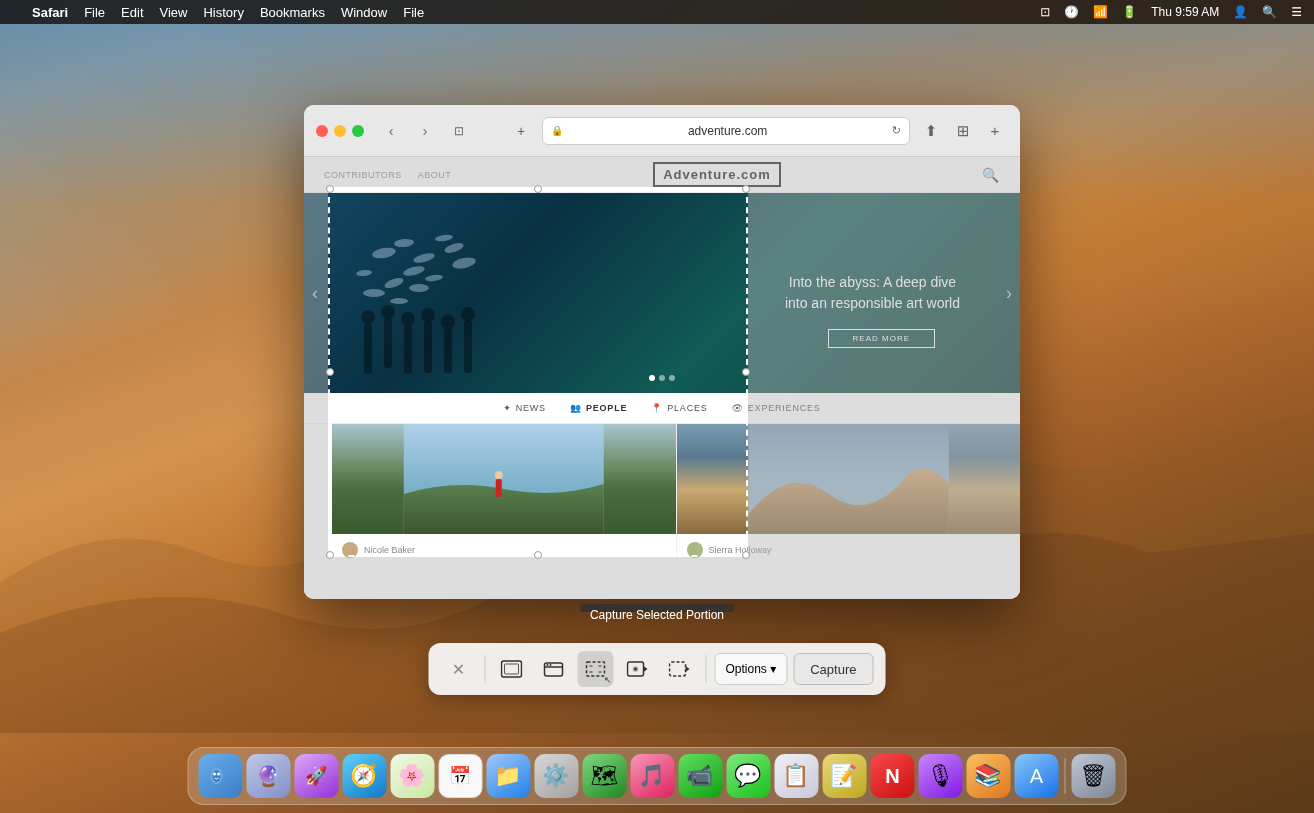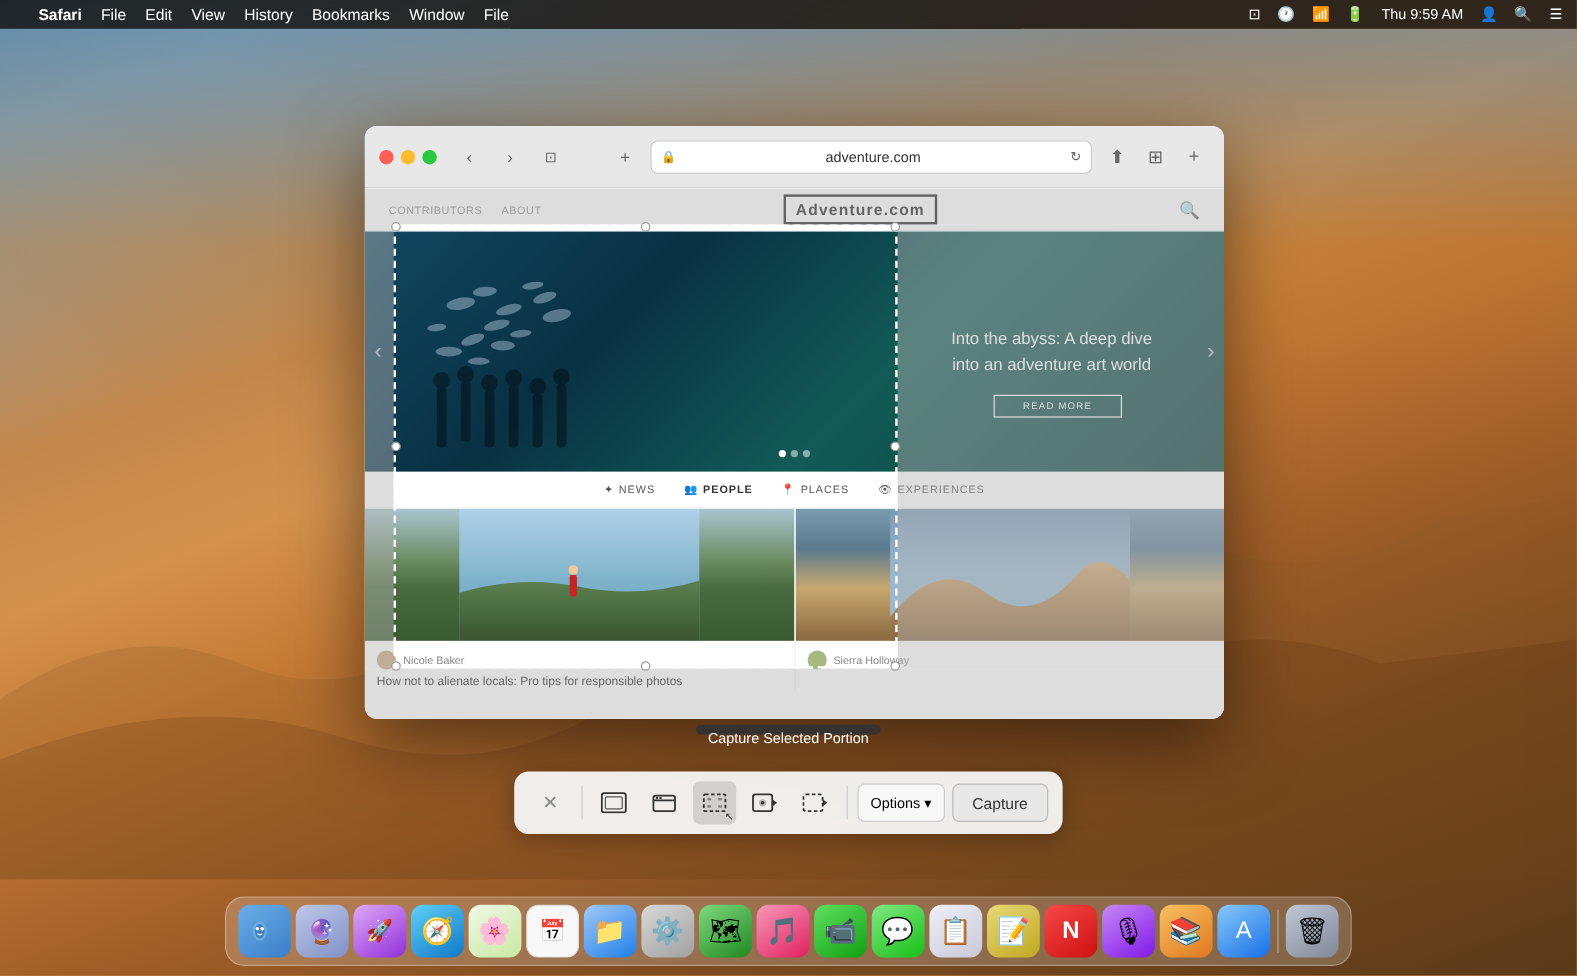--- a/index.html
+++ b/index.html
@@ -232,20 +232,21 @@
       gap: 4px;
       cursor: pointer;
       color: #555;
     }
     .cat-tab.active { color: #333; font-weight: 600; }
 
     
     .article-grid {
       display: flex;
       gap: 0;
+      margin-left: 28px;
     }
     .article-card {
       flex: 1;
       border-right: 1px solid #eee;
       overflow: hidden;
     }
     .article-card:last-child { border-right: none; }
     .img-grassland {
       background: linear-gradient(180deg, #a8c4d0 0%, #6a8a60 40%, #4a6a40 60%, #3a5a30 100%);
       height: 110px;
@@ -573,21 +574,21 @@
           <rect x="120" y="128" width="8" height="52" rx="3"></rect>
           <circle cx="124" cy="122" r="7"></circle>
           <rect x="140" y="135" width="8" height="45" rx="3"></rect>
           <circle cx="144" cy="129" r="7"></circle>
           <rect x="160" y="127" width="8" height="53" rx="3"></rect>
           <circle cx="164" cy="121" r="7"></circle>
         </g>
       </svg>
       <div class="hero-text">
         <div style="font-size:14px;font-weight:300">Into the abyss: A deep dive</div>
-        <div style="font-size:14px;font-weight:300">into an adventure art world</div>
+        <div style="font-size:14px;font-weight:300">into an responsible art world</div>
       </div>
       <div class="hero-btn">
         <span style="font-size:8px;letter-spacing:1px">READ MORE</span>
       </div>
       <div class="hero-dots">
         <div class="hero-dot active"></div>
         <div class="hero-dot"></div>
         <div class="hero-dot"></div>
       </div>
       <span class="hero-arrow hero-arrow-left">‹</span>
@@ -632,21 +633,20 @@
             <path d="M0,70 Q50,55 100,65 Q150,75 200,60 L200,110 L0,110 Z" fill="url(#land1)"></path>
 
             <rect x="92" y="55" width="6" height="18" rx="2" fill="#cc2222"></rect>
             <circle cx="95" cy="51" r="4" fill="#f0c8a0"></circle>
           </svg>
         </div>
         <div class="article-meta">
           <div class="avatar-circle" style="background:#c8a880"></div>
           <span class="author-name">Nicole Baker</span>
         </div>
-        <div class="article-title">How not to alienate locals: Pro tips for responsible photos</div>
       </div>
 
       <div class="article-card">
         <div class="img-desert">
           <svg style="width:100%;height:110px" viewBox="0 0 200 110">
             <defs>
               <linearGradient id="sky2" x1="0" y1="0" x2="0" y2="1">
                 <stop offset="0%" stop-color="#7a9ab8"></stop>
                 <stop offset="50%" stop-color="#9ab8d0"></stop>
               </linearGradient>

